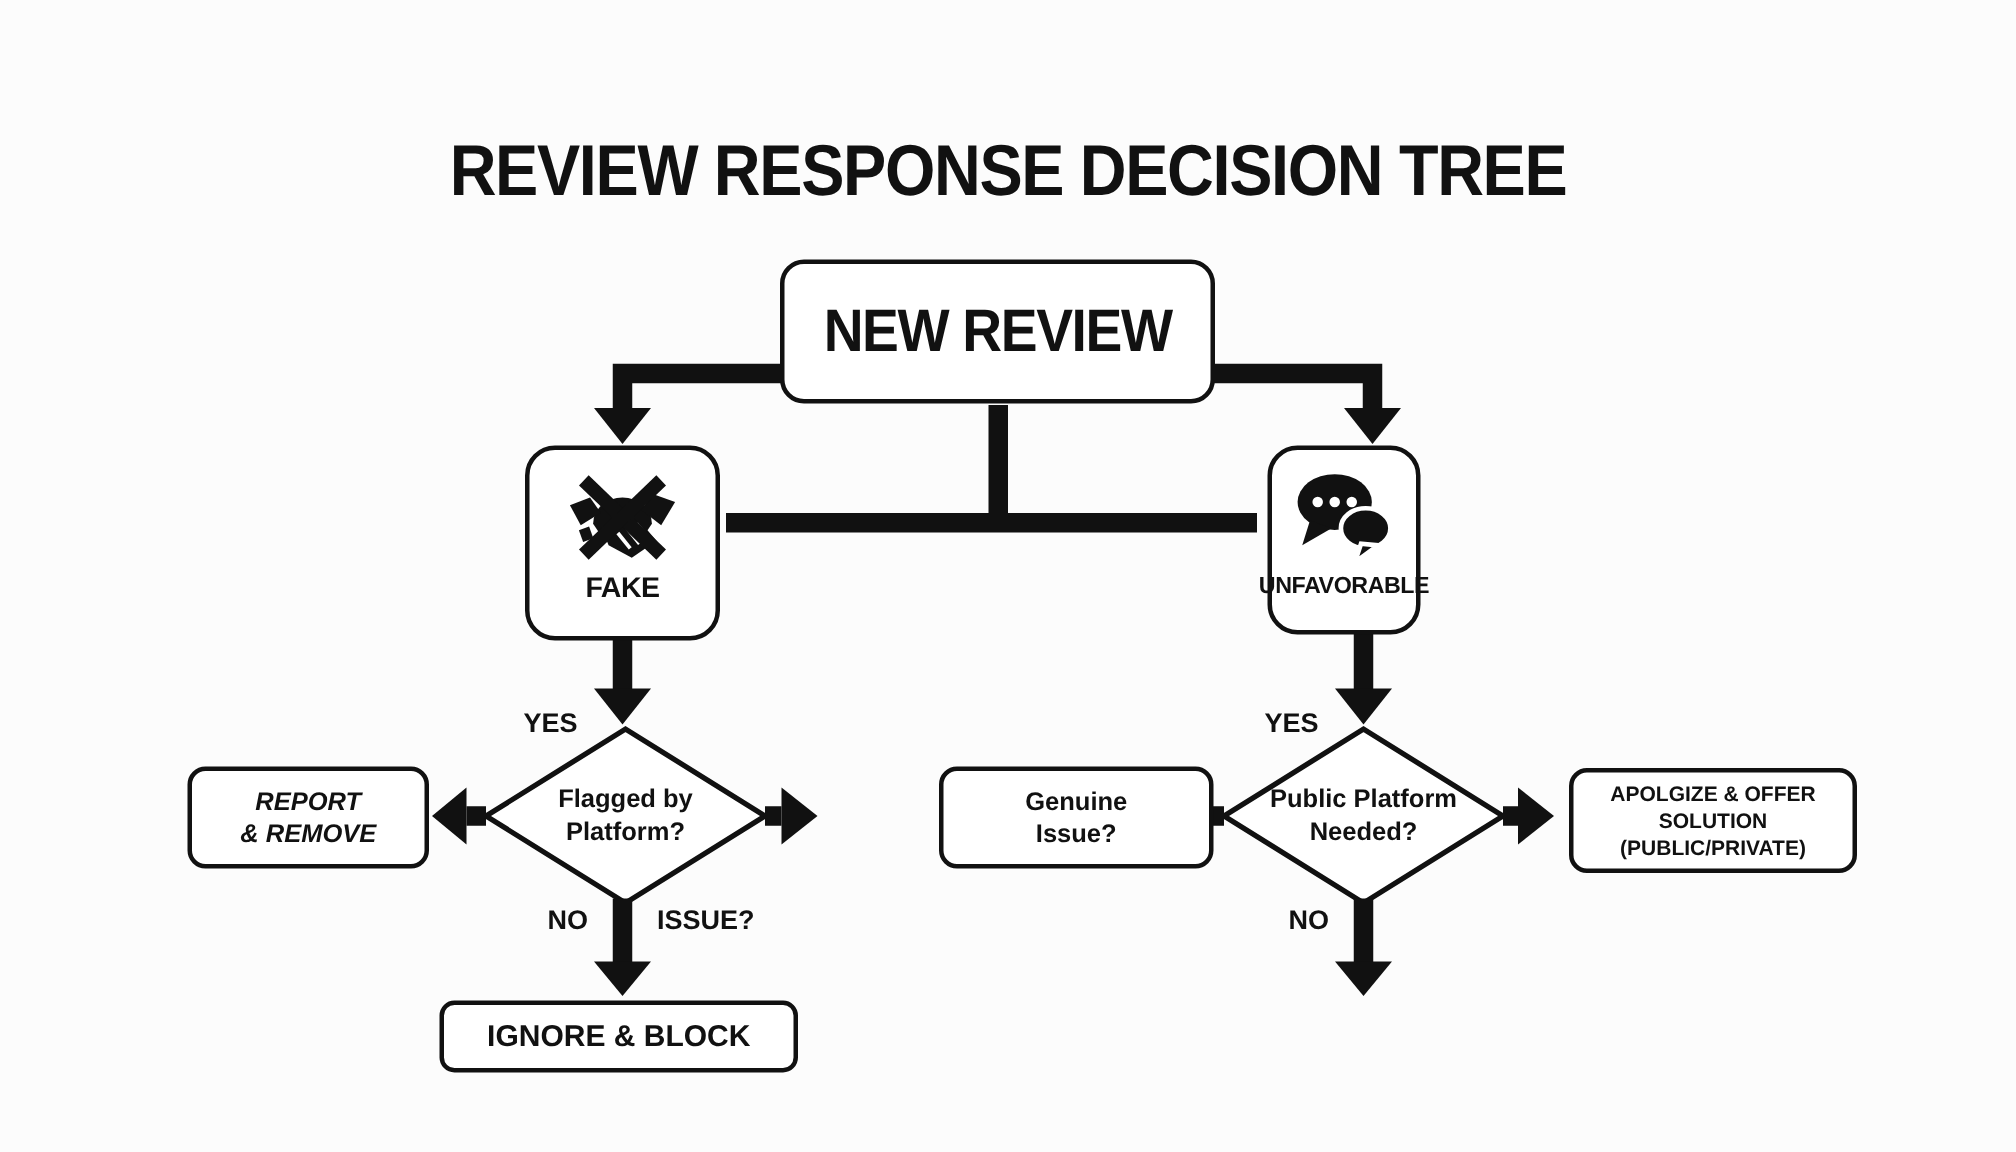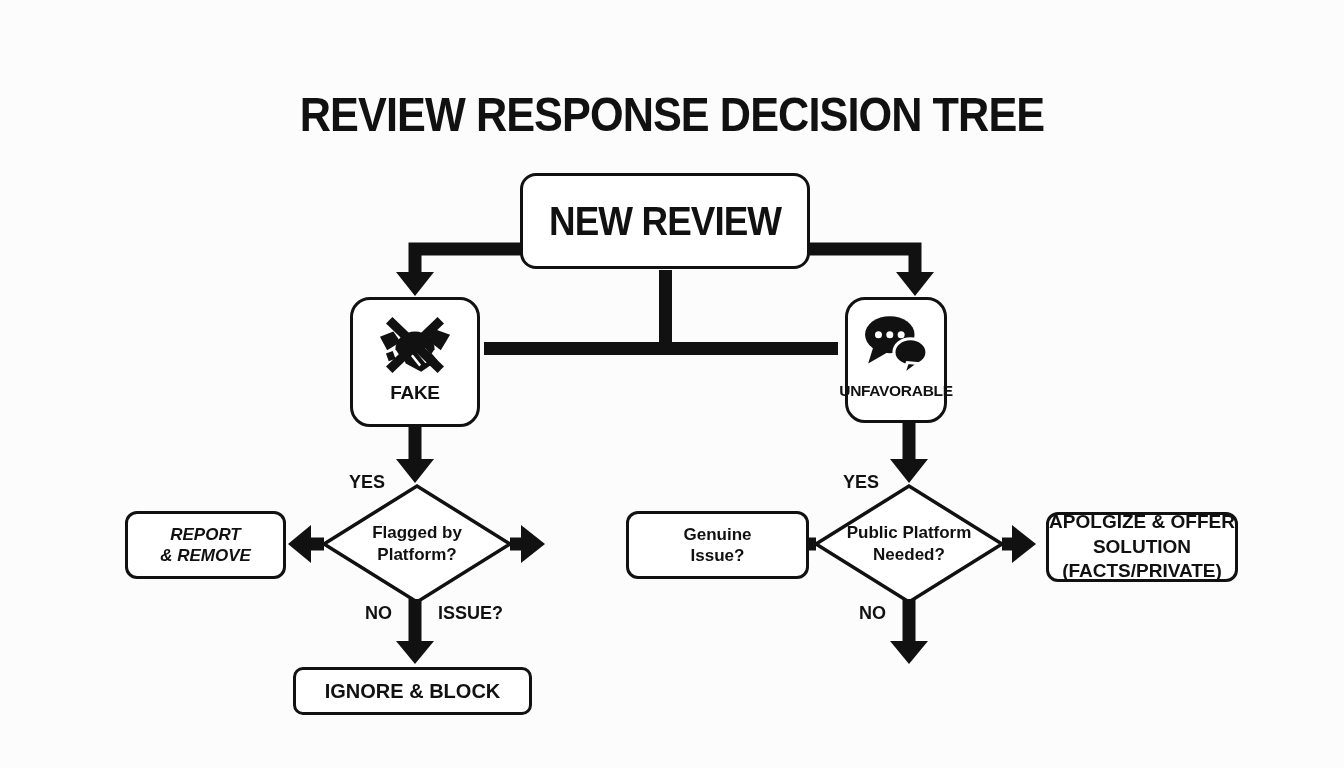--- a/index.html
+++ b/index.html
@@ -59,21 +59,21 @@
   }
   .icon-node { border-radius: 20px; justify-content: flex-start; padding-top: 12px; }
   .node-fake { left: 350px; top: 254px; width: 130px; height: 130px; }
   .node-unfavorable { left: 845px; top: 254px; width: 102px; height: 126px; }
   .icon-node .icon { width: 76px; height: 66px; display: block; }
   .icon-node .icon-label { margin-top: 3px; font-size: 19px; letter-spacing: -0.3px; }
   .node-unfavorable .icon-label { font-size: 15.5px; }
 
   .node-report   { left: 125px;  top: 468px; width: 161px; height: 68px; border-radius: 12px; font-size: 17px; font-style: italic; }
   .node-genuine  { left: 626px;  top: 468px; width: 183px; height: 68px; border-radius: 12px; font-size: 17px; }
-  .node-apologize{ left: 1046px; top: 469px; width: 192px; height: 70px; border-radius: 12px; font-size: 19px; line-height: 1.3; }
+  .node-apologize{ left: 1046px; top: 469px; width: 192px; height: 70px; border-radius: 12px; font-size: 14px; line-height: 1.3; }
   .node-ignore   { left: 293px;  top: 624px; width: 239px; height: 48px; border-radius: 10px; font-size: 20px; }
   .node-refute   { left: 783px;  top: 626px; width: 262px; height: 47px; border-radius: 10px; font-size: 16.5px; letter-spacing: -0.3px; }
 
   .diamond-label {
     position: absolute;
     width: 180px;
     text-align: center;
     font-size: 17px;
     font-weight: 700;
     line-height: 1.3;
@@ -229,21 +229,21 @@
   </div>
 
   <div class="node node-genuine">
     <span class="line">Genuine</span>
     <span class="line">Issue?</span>
   </div>
 
   <div class="node node-apologize">
     <span class="line">APOLGIZE &amp; OFFER</span>
     <span class="line">SOLUTION</span>
-    <span class="line">(FACTS/PRIVATE)</span>
+    <span class="line">(PUBLIC/PRIVATE)</span>
   </div>
 
   <div class="node node-ignore">
     <span>IGNORE &amp; BLOCK</span>
   </div>
 
 
 </div>
 
 </body></html>

